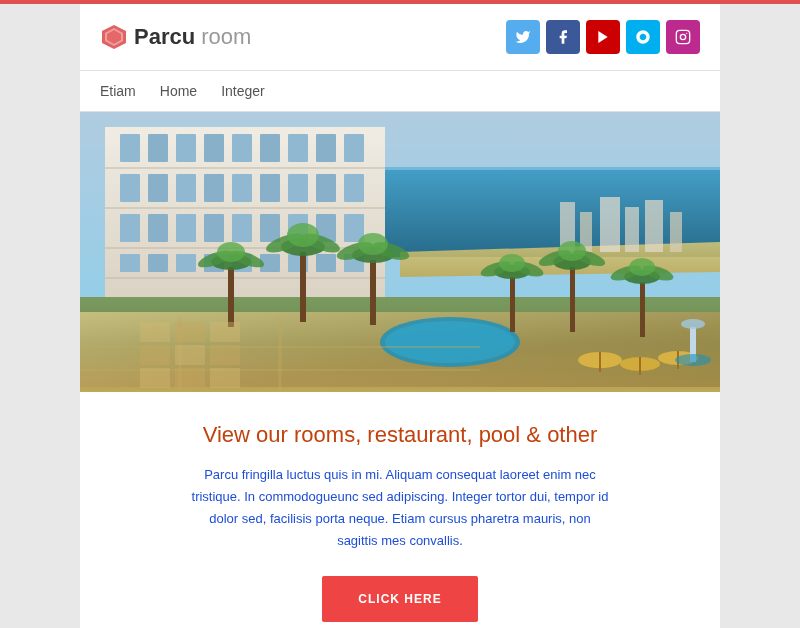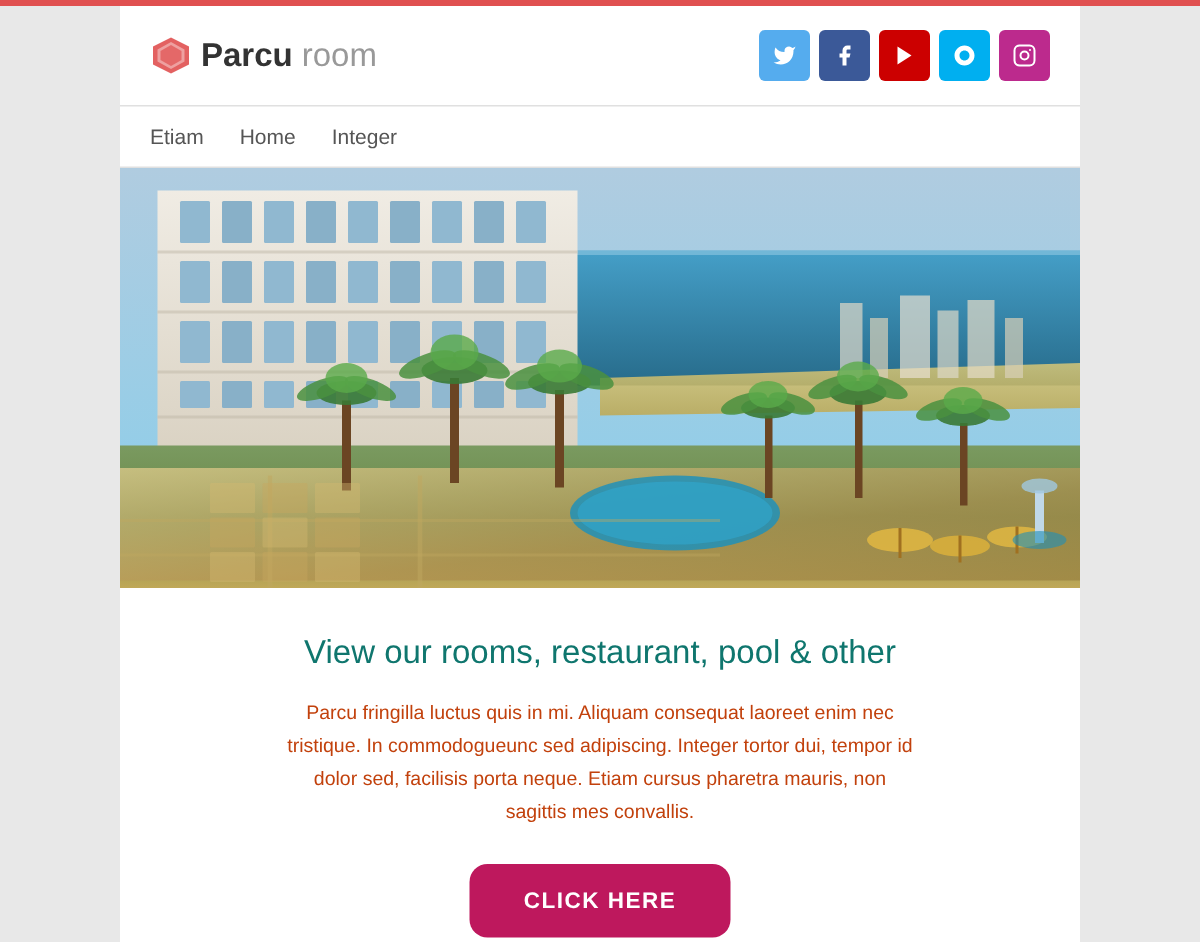--- a/index.html
+++ b/index.html
@@ -112,46 +112,46 @@
     }
 
     .content-section {
       padding: 30px 40px;
       text-align: center;
       background: #fff;
     }
 
     .content-title {
       font-size: 22px;
-      color: #0f766e;
+      color: #c2410c;
       margin-bottom: 16px;
       font-weight: normal;
     }
 
     .content-body {
       font-size: 13px;
-      color: #c2410c;
+      color: #1d4ed8;
       line-height: 1.7;
       margin-bottom: 24px;
       max-width: 420px;
       margin-left: auto;
       margin-right: auto;
     }
 
     .cta-button {
       display: inline-block;
-      background-color: #be185d;
+      background-color: #ef4444;
       color: #ffffff;
       padding: 16px 36px;
-      font-size: 15px;
+      font-size: 12px;
       font-weight: bold;
       letter-spacing: 1px;
       cursor: pointer;
       border: none;
-      border-radius: 12px;
+      border-radius: 2px;
       text-transform: uppercase;
       margin-bottom: 10px;
     }
 
     
     .scene-svg {
       width: 100%;
       height: 280px;
     }
   </style>

